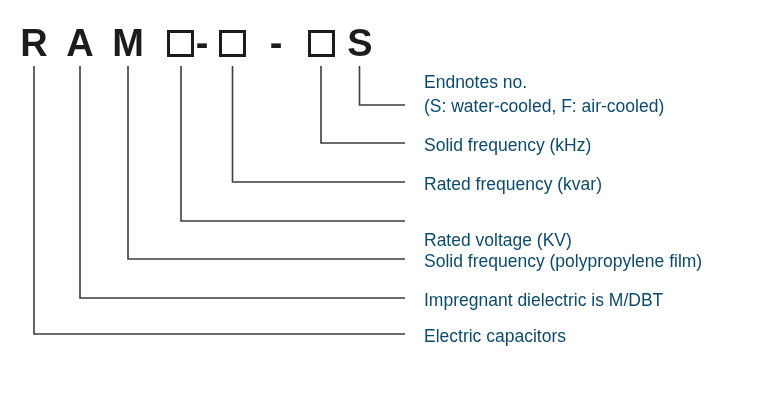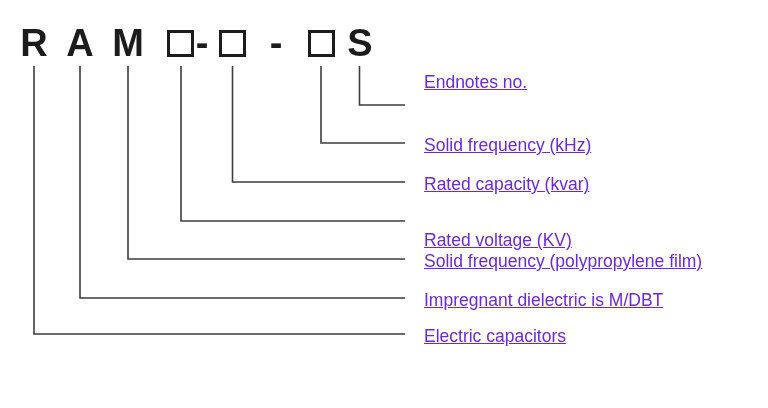--- a/index.html
+++ b/index.html
@@ -44,23 +44,22 @@
     height: 21px;
     border: 3px solid #1c1c1c;
     background: #ffffff;
     box-sizing: content-box;
   }
   .callout-label {
     position: absolute;
     left: 424px;
     font-size: 17.5px;
     line-height: 24px;
-    color: #6d28d9;
+    color: #0c4a6e;
     white-space: nowrap;
-    text-decoration: underline;
   }
 </style>
 </head>
 <body>
 
 <div class="stage">
 
   <svg class="connectors" viewBox="0 0 768 408" xmlns="http://www.w3.org/2000/svg">
     <polyline points="34,66 34,334 405,334"></polyline>
     <polyline points="80,66 80,298 405,298"></polyline>
@@ -77,25 +76,26 @@
 
   <span class="code-box" style="left:167px"></span>
   <span class="code-char" style="left:202px">-</span>
   <span class="code-box" style="left:219px"></span>
   <span class="code-char" style="left:276px">-</span>
   <span class="code-box" style="left:308px"></span>
   <span class="code-char" style="left:360px">S</span>
 
   <div class="callout-label" style="top:70px">
     <div>Endnotes no.</div>
+    <div>(S: water-cooled, F: air-cooled)</div>
   </div>
 
   <div class="callout-label" style="top:133px">Solid frequency (kHz)</div>
 
-  <div class="callout-label" style="top:172px">Rated capacity (kvar)</div>
+  <div class="callout-label" style="top:172px">Rated frequency (kvar)</div>
 
   <div class="callout-label" style="top:228px">Rated voltage (KV)</div>
 
   <div class="callout-label" style="top:249px">Solid frequency (polypropylene film)</div>
 
   <div class="callout-label" style="top:324px">Electric capacitors</div>
 
   <div class="callout-label" style="top:288px">Impregnant dielectric is M/DBT</div>
 
 </div>

